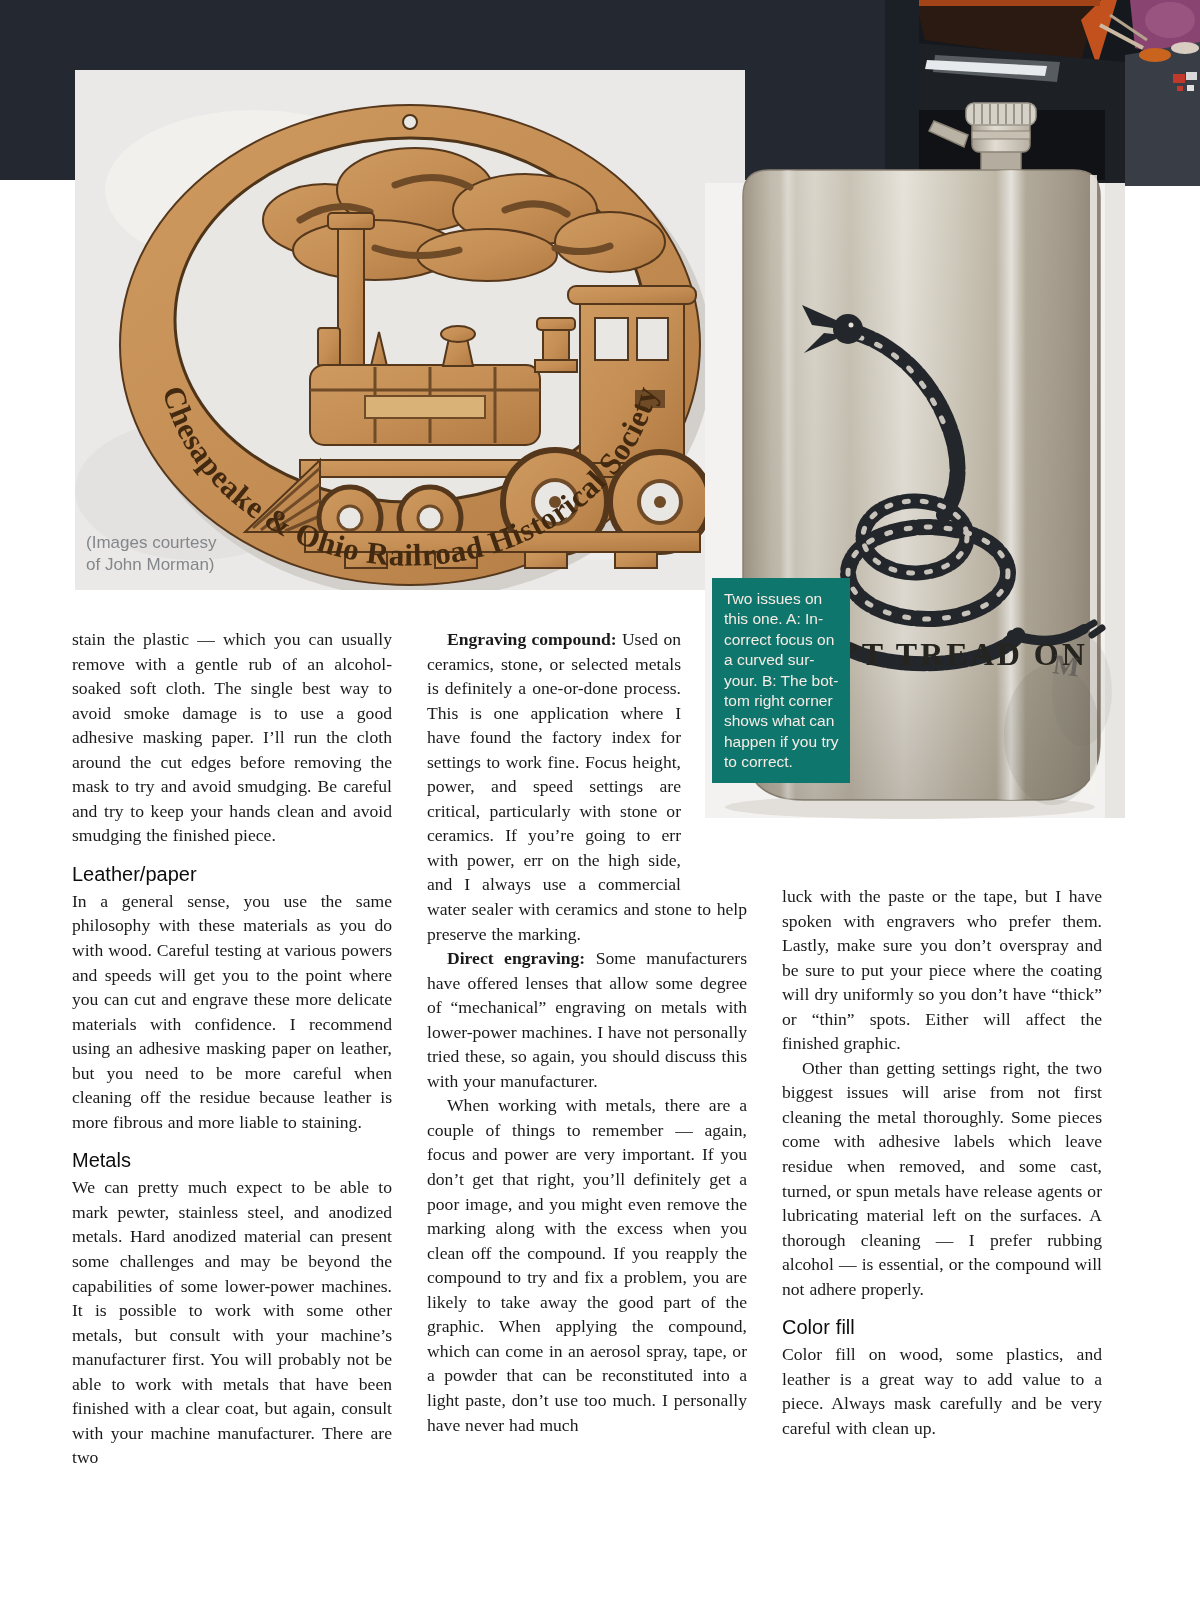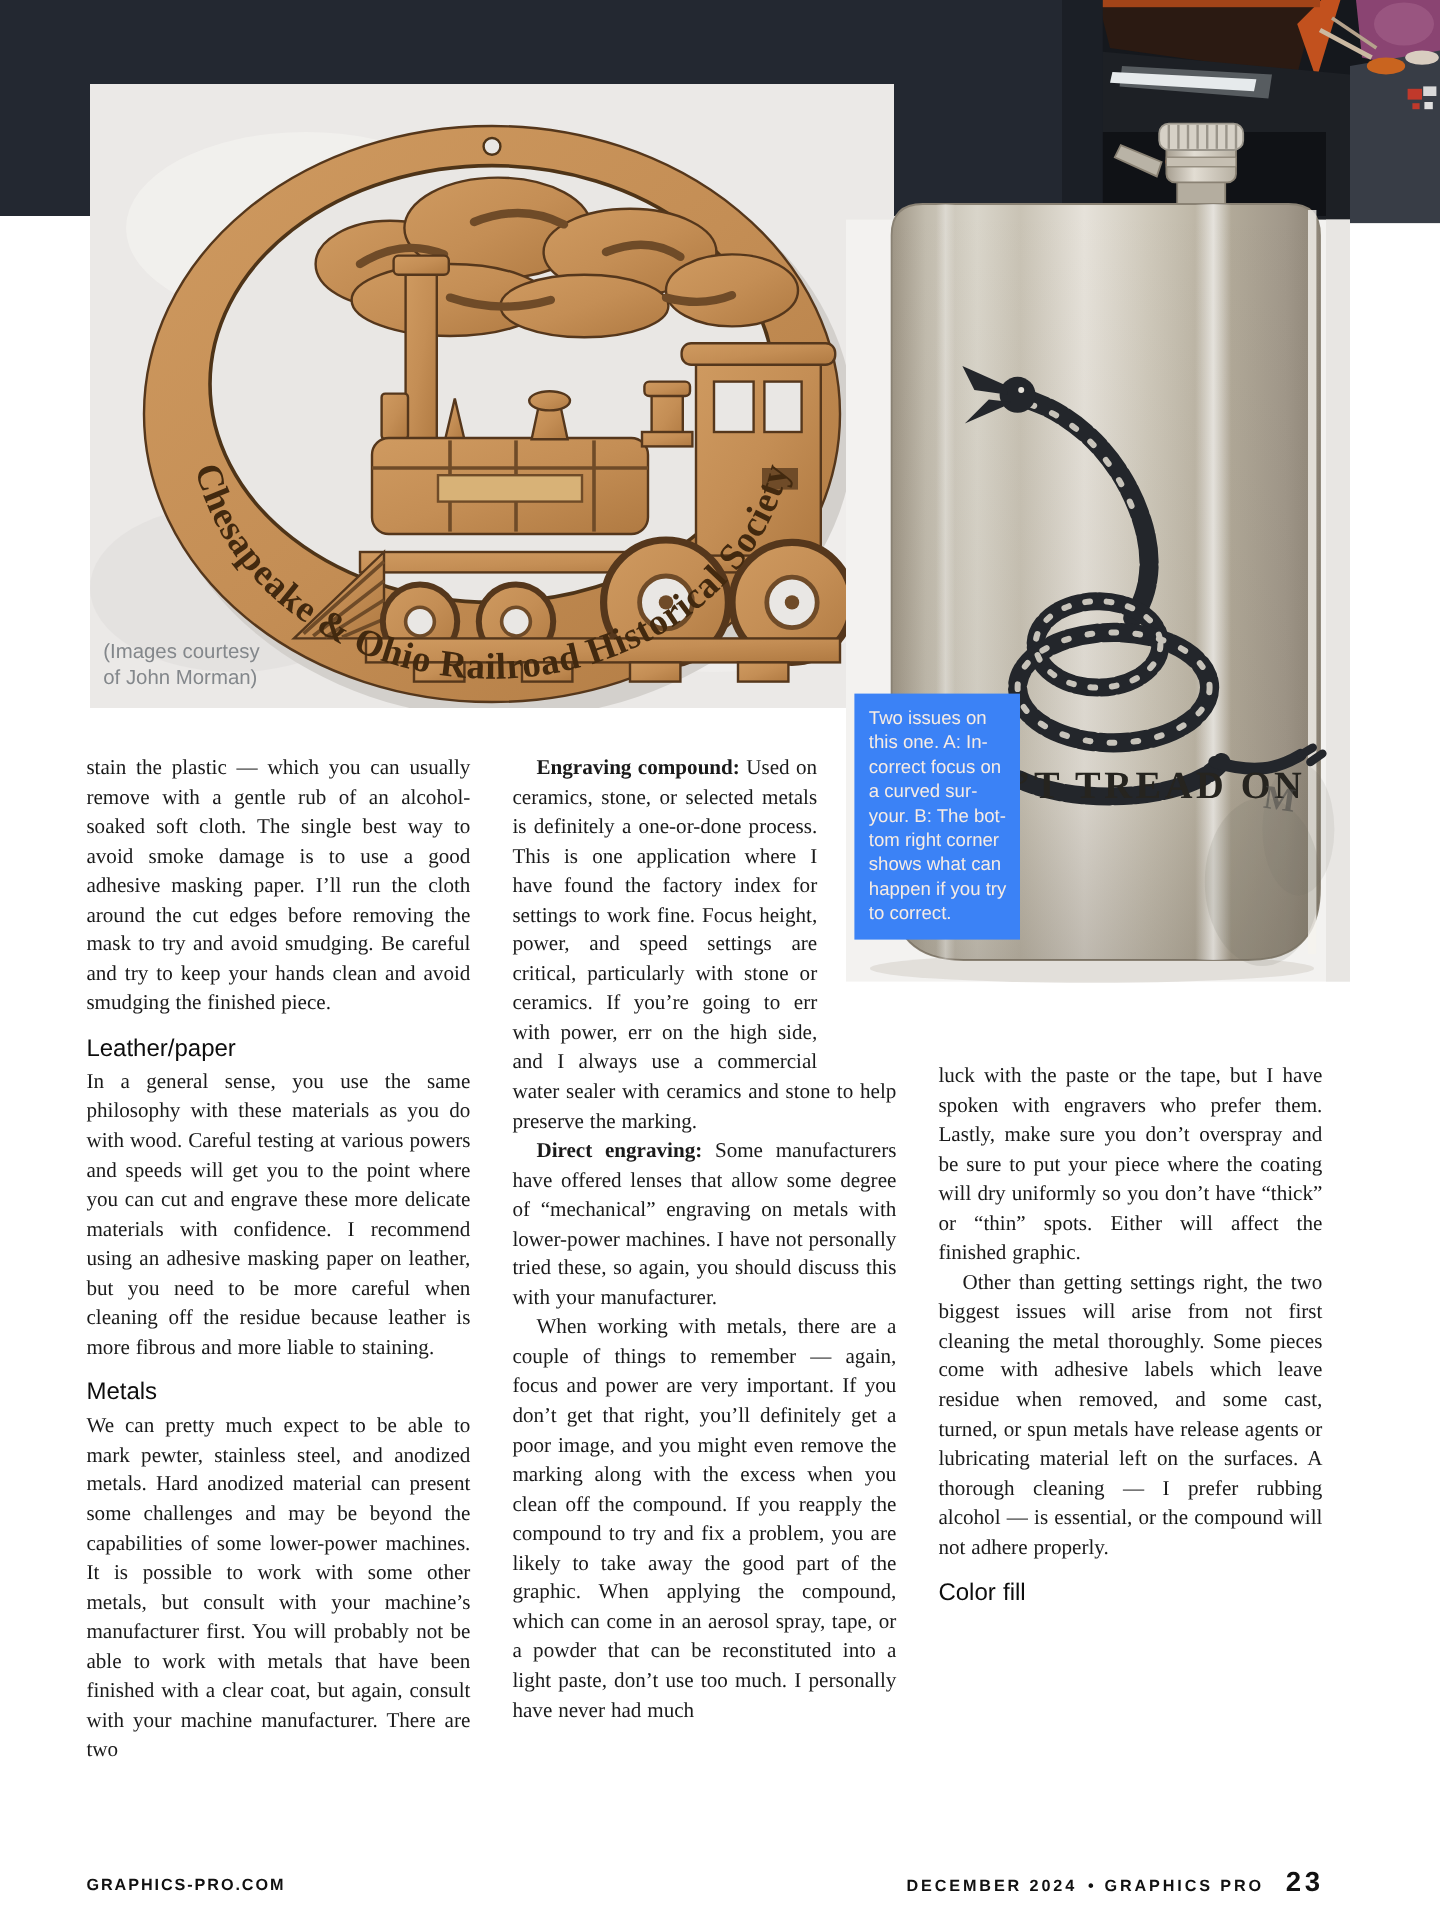--- a/index.html
+++ b/index.html
@@ -8,21 +8,21 @@
   
   .band{position:absolute;left:0;top:0;width:908px;height:180px;background:#232831;}
   
   .photo{position:absolute;}
   #machine-photo{left:885px;top:0;width:315px;height:186px;}
   #ornament-photo{left:75px;top:70px;width:670px;height:520px;}
   #flask-photo{left:700px;top:95px;width:430px;height:730px;}
   .photo-caption{position:absolute;left:86px;top:532px;font-family:"Liberation Sans",sans-serif;
       font-size:17px;line-height:22px;color:#83878b;z-index:6;}
   
-  #callout{position:absolute;left:712px;top:578px;width:138px;height:205px;background:#3b82f6;
+  #callout{position:absolute;left:712px;top:578px;width:138px;height:205px;background:#0f766e;
       z-index:7;padding:11px 8px 0 12px;box-sizing:border-box;}
   .co-line{font-family:"Liberation Sans",sans-serif;font-size:15.5px;line-height:20.4px;color:#f7ece4;}
   
   #article{position:absolute;left:0;top:0;width:972px;height:1606px;z-index:5;}
   .col{position:absolute;text-align:justify;font-size:17.6px;line-height:24.55px;
        hyphens:auto;-webkit-hyphens:auto;word-spacing:0.5px;}
   .col .spacer{float:right;width:66px;height:250px;}
   .bpara{margin:0;}
   .bpara.ind{text-indent:20px;}
   .bpara b{font-weight:bold;}
@@ -276,26 +276,18 @@
       <div class="col" style="left: 427px; top: 627px; width: 320px;">
         <div class="spacer" style="width: 66px; height: 250px;"></div>
         <p class="bpara ind"><b>Engraving compound:</b> <span>Used on ceramics, stone, or selected metals is definitely a one-or-done process. This is one application where I have found the factory index for settings to work fine. Focus height, power, and speed settings are critical, particularly with stone or ceramics. If you’re going to err with power, err on the high side, and I always use a commercial water sealer with ceramics and stone to help preserve the marking.</span></p>
         <p class="bpara ind"><b>Direct engraving:</b> <span>Some manufacturers have offered lenses that allow some degree of “mechanical” engraving on metals with lower-power machines. I have not personally tried these, so again, you should discuss this with your manufacturer.</span></p>
         <p class="bpara ind"><span>When working with metals, there are a couple of things to remember — again, focus and power are very important. If you don’t get that right, you’ll definitely get a poor image, and you might even remove the marking along with the excess when you clean off the compound. If you reapply the compound to try and fix a problem, you are likely to take away the good part of the graphic. When applying the compound, which can come in an aerosol spray, tape, or a powder that can be reconstituted into a light paste, don’t use too much. I personally have never had much</span></p>
       </div>
       <div class="col" style="left: 782px; top: 884px; width: 320px;">
         <p class="bpara"><span>luck with the paste or the tape, but I have spoken with engravers who prefer them. Lastly, make sure you don’t overspray and be sure to put your piece where the coating will dry uniformly so you don’t have “thick” or “thin” spots. Either will affect the finished graphic.</span></p>
         <p class="bpara ind"><span>Other than getting settings right, the two biggest issues will arise from not first cleaning the metal thoroughly. Some pieces come with adhesive labels which leave residue when removed, and some cast, turned, or spun metals have release agents or lubricating material left on the surfaces. A thorough cleaning — I prefer rubbing alcohol — is essential, or the compound will not adhere properly.</span></p>
         <div class="bhead">Color fill</div>
+        <p class="bpara"><span>Color fill on wood, some plastics, and leather is a great way to add value to a piece. Always mask carefully and be very careful with clean up.</span></p>
       </div>
     </div>
 
-  <div id="footer">
-    <div id="footer-left">GRAPHICS-PRO.COM</div>
-    <div id="footer-right">
-      <span id="footer-date">DECEMBER 2024</span>
-      <span id="footer-bullet">•</span>
-      <span id="footer-brand">GRAPHICS PRO</span>
-      <span id="footer-page">23</span>
-    </div>
-  </div>
 
 </div>
 
 </body></html>

